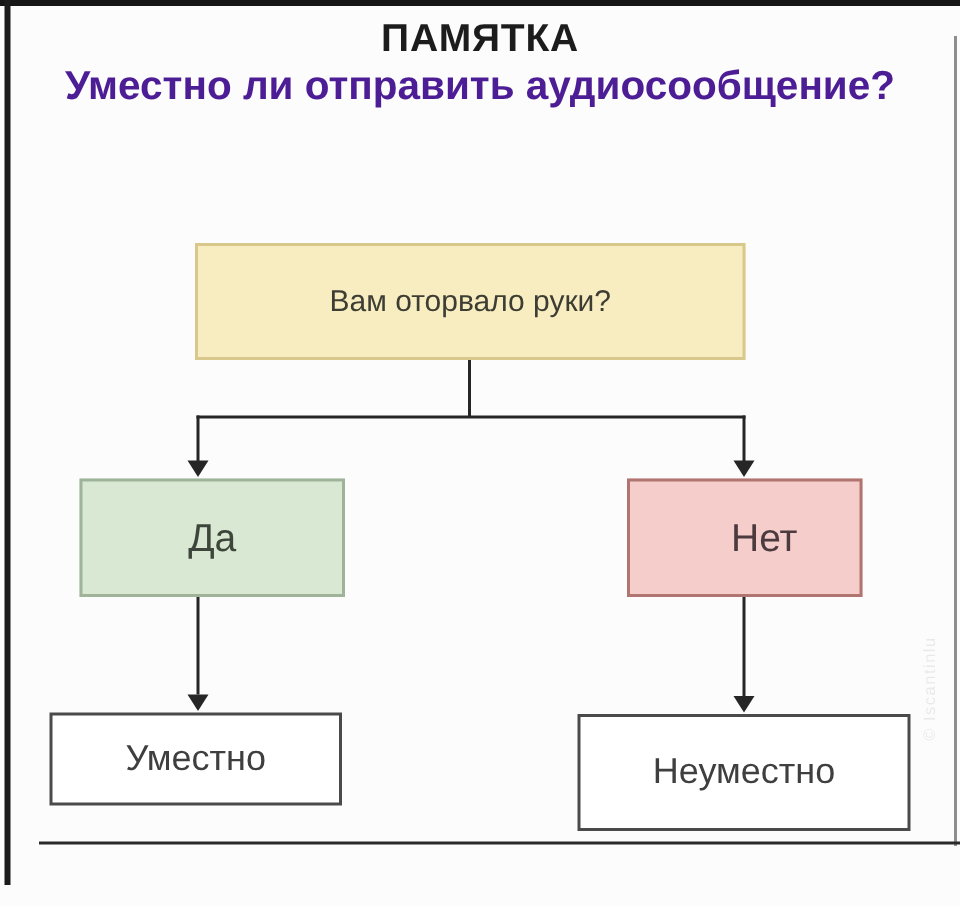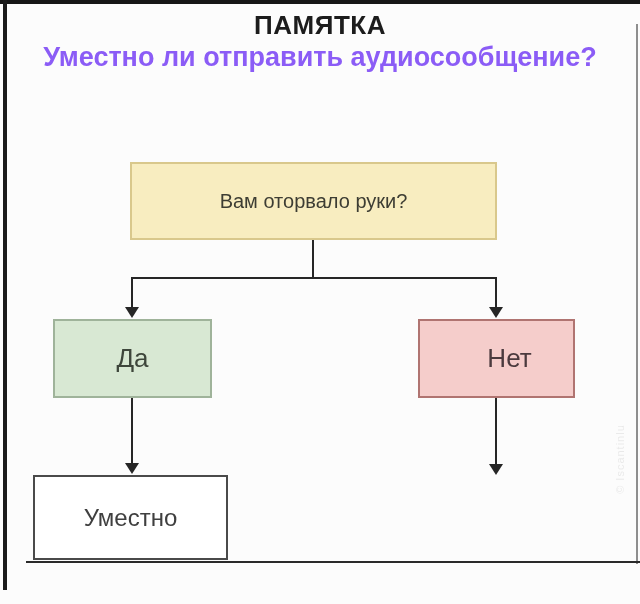--- a/index.html
+++ b/index.html
@@ -20,45 +20,45 @@
   .frame-bottom{position:absolute;left:26px;top:561px;width:614px;height:2px;background:#2a2a2a;}
 
   
   .title{
     position:absolute;left:0;top:10px;width:640px;
     text-align:center;font-size:26px;font-weight:bold;color:#1c1c1c;
     letter-spacing:0.5px;
   }
   .subtitle{
     position:absolute;left:0;top:42px;width:640px;
-    text-align:center;font-size:27px;font-weight:bold;color:#8b5cf6;
+    text-align:center;font-size:27px;font-weight:bold;color:#4c1d95;
   }
 
   
   .node{
     position:absolute;display:flex;align-items:center;justify-content:center;
     box-sizing:border-box;text-align:center;
   }
   .node-question{
     left:130px;top:162px;width:367px;height:78px;
     background:var(--question_fill);border:2px solid var(--question_border);
     font-size:20px;color:var(--text_dark);
   }
   .node-yes{
-    left:53px;top:319px;width:159px;height:79px;
+    left:53px;top:319px;width:177px;height:79px;
     background:var(--yes_fill);border:2px solid var(--yes_border);
     font-size:26px;color:#3e463b;
   }
   .node-no{
     left:418px;top:319px;width:157px;height:79px;
     background:var(--no_fill);border:2px solid var(--no_border);
     font-size:26px;color:#4b3a3e;padding-left:26px;
   }
   .node-result-yes{
-    left:33px;top:475px;width:195px;height:85px;
+    left:33px;top:475px;width:195px;height:62px;
     background:var(--result_fill);border:2px solid var(--result_border);
     font-size:24px;color:#3f3f3f;
   }
   .node-result-no{
     left:385px;top:476px;width:222px;height:78px;
     background:var(--result_fill);border:2px solid var(--result_border);
     font-size:24px;color:#3f3f3f;
   }
 
   
@@ -121,16 +121,19 @@
   </div>
 
   <div class="line arrow-yes-line"></div>
   <div class="line arrow-no-line"></div>
   <div class="arrowhead ah-result-left"></div>
   <div class="arrowhead ah-result-right"></div>
 
   <div class="node node-result-yes">
     <span>Уместно</span>
   </div>
+  <div class="node node-result-no">
+    <span>Неуместно</span>
+  </div>
 
   <div class="watermark">© Iscantinlu</div>
 
 </div>
 
 </body></html>

